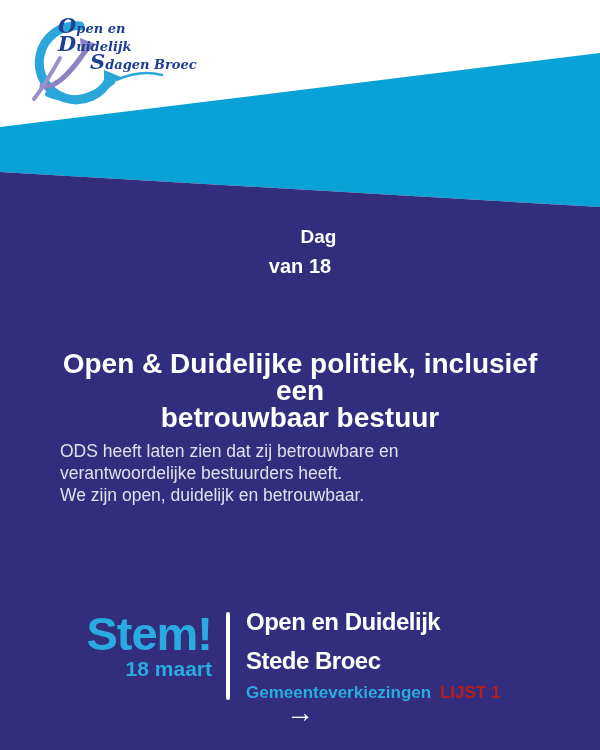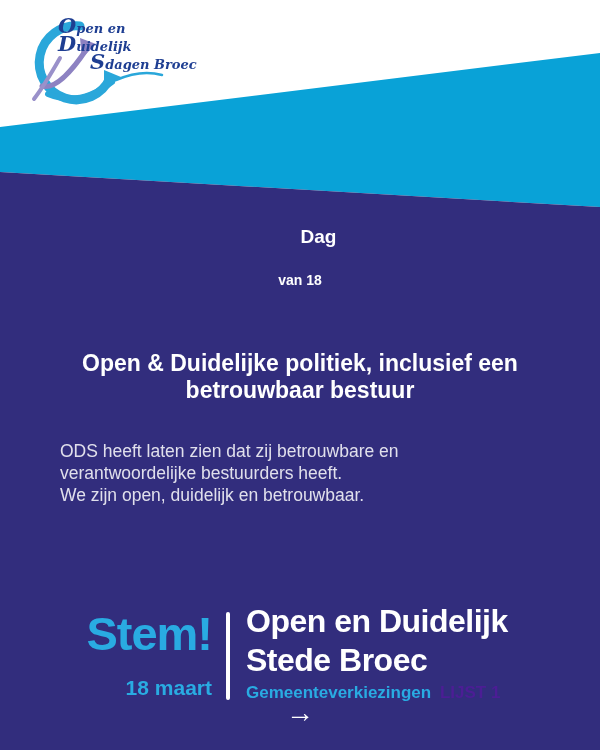--- a/index.html
+++ b/index.html
@@ -27,42 +27,42 @@
     position:absolute; left:305px; top:98px; width:290px; text-align:center;
     color:#ffffff; font-weight:bold; font-size:28px; line-height:37px;
     letter-spacing:-0.5px;
   }
   .banner .ods { color:#2e3192; }
 
   
   .day { position:absolute; left:0; top:226px; width:600px; text-align:center; color:#ffffff; }
   .day-label  { font-size:19px; font-weight:bold;padding-left:37px; }
   .day-number { font-size:52px; font-weight:bold; color:#29abe2; line-height:1.02; margin-top:5px; }
-  .day-of     { font-size:14px; font-weight:bold; margin-top:24px; }
+  .day-of     { font-size:20px; font-weight:bold; margin-top:7px; }
 
   
   .reason-heading {
     position:absolute; left:40px; top:350px; width:520px; text-align:center;
-    color:#ffffff; font-weight:bold; font-size:23px; line-height:27px;
+    color:#ffffff; font-weight:bold; font-size:28px; line-height:27px;
   }
   .reason-body {
     position:absolute; left:60px; top:440px; width:480px; text-align:left;
     color:rgba(255,255,255,0.85); font-size:17.5px; line-height:22px;
   }
 
   
   .cta-block { position:absolute; left:55px; top:610px; width:157px; text-align:right; }
   .cta      { color:#29abe2; font-size:47px; font-weight:bold; line-height:1; letter-spacing:-1px; }
-  .cta-date { color:#29abe2; font-size:21px; font-weight:bold; margin-top:19px; }
+  .cta-date { color:#29abe2; font-size:21px; font-weight:bold; margin-top:0; }
   .divider  { position:absolute; left:226px; top:612px; width:4px; height:88px; background:#ffffff; border-radius:2px; }
   .party    { position:absolute; left:246px; top:602px; white-space:nowrap; }
-  .party-line { color:#ffffff; font-size:32px; font-weight:bold; line-height:39px; letter-spacing:-0.5px; }
+  .party-line { color:#ffffff; font-size:24px; font-weight:bold; line-height:39px; letter-spacing:-0.5px; }
   .party-sub  { font-size:17px; font-weight:bold; margin-top:3px; }
   .party-sub .election { color:#29abe2; }
-  .party-sub .list { color:#4c1d95; margin-left:4px; }
+  .party-sub .list { color:#b91c1c; margin-left:4px; }
   .next-arrow {
     position:absolute; left:0; top:699px; width:600px; text-align:center;
     color:#ffffff; font-size:28px; line-height:1; cursor:pointer;
   }
 </style>
 </head>
 <body>
 
 <div class="canvas">
 

